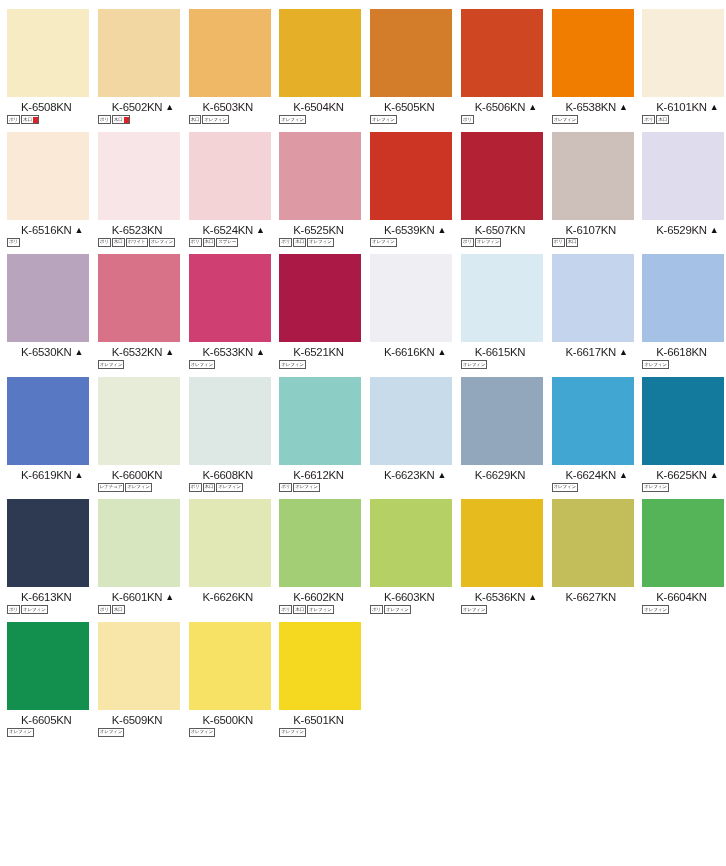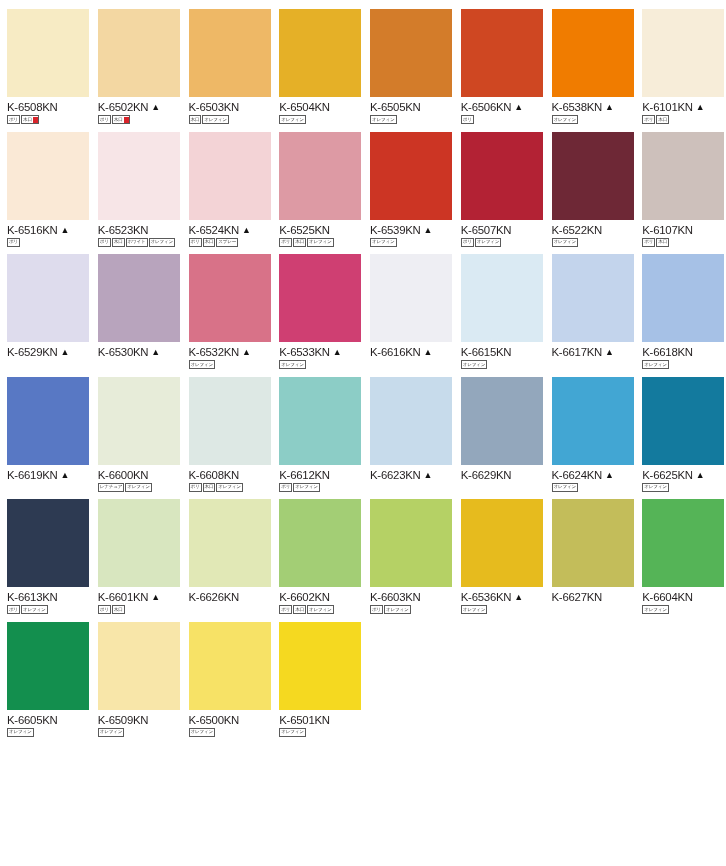--- a/index.html
+++ b/index.html
@@ -33,20 +33,21 @@
     margin-top: 4px;
     height: 12px;
   }
   .code {
     font-size: 11.4px;
     color: #231f20;
     letter-spacing: -0.25px;
     line-height: 12px;
     white-space: nowrap;
     font-weight: 400;
+    margin-left: 14px;
   }
   .tri {
     font-size: 9px;
     color: #111111;
     line-height: 12px;
     display: inline-block;
   }
   .badges {
     display: flex;
     gap: 1px;
@@ -274,31 +275,20 @@
       <div class="badges">
         <span class="badge">
           <span>ポリ</span>
         </span>
         <span class="badge">
           <span>オレフィン</span>
         </span>
       </div>
     </div>
     <div class="cell">
-      <div class="chip" style="background: rgb(110, 40, 54);"></div>
-      <div class="label-row">
-        <span class="code">K-6522KN</span>
-      </div>
-      <div class="badges">
-        <span class="badge">
-          <span>オレフィン</span>
-        </span>
-      </div>
-    </div>
-    <div class="cell">
       <div class="chip" style="background: rgb(205, 192, 187);"></div>
       <div class="label-row">
         <span class="code">K-6107KN</span>
       </div>
       <div class="badges">
         <span class="badge">
           <span>ポリ</span>
         </span>
         <span class="badge">
           <span>木口</span>
@@ -329,20 +319,31 @@
         <span class="badge">
           <span>オレフィン</span>
         </span>
       </div>
     </div>
     <div class="cell">
       <div class="chip" style="background: rgb(207, 63, 114);"></div>
       <div class="label-row">
         <span class="code">K-6533KN</span>
         <span class="tri">▲</span>
+      </div>
+      <div class="badges">
+        <span class="badge">
+          <span>オレフィン</span>
+        </span>
+      </div>
+    </div>
+    <div class="cell">
+      <div class="chip" style="background: rgb(171, 25, 70);"></div>
+      <div class="label-row">
+        <span class="code">K-6521KN</span>
       </div>
       <div class="badges">
         <span class="badge">
           <span>オレフィン</span>
         </span>
       </div>
     </div>
     <div class="cell">
       <div class="chip" style="background: rgb(238, 238, 243);"></div>
       <div class="label-row">

